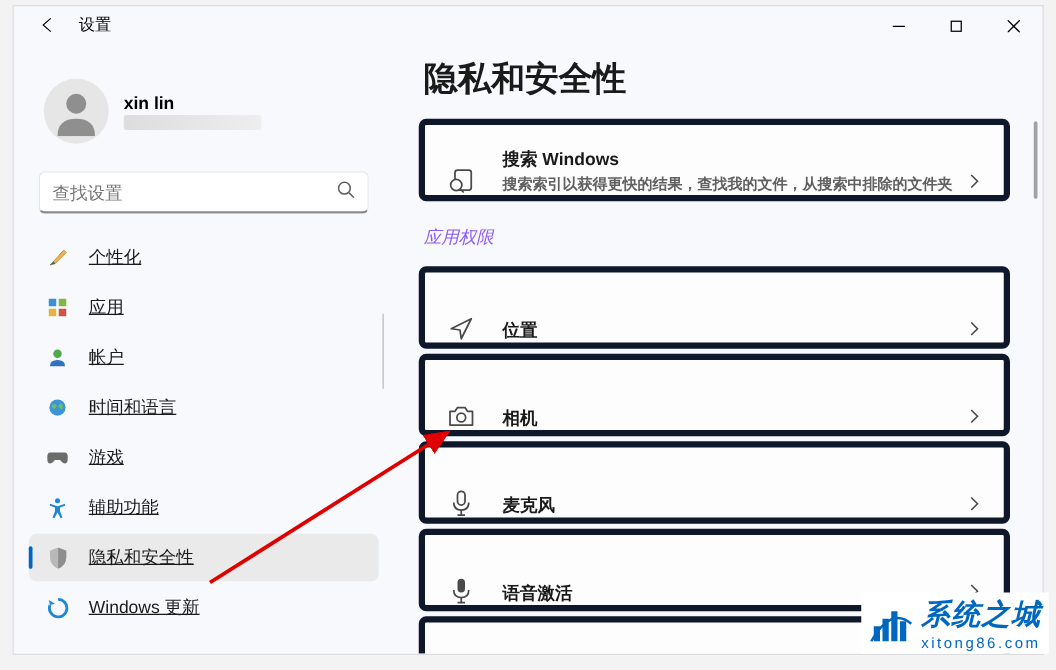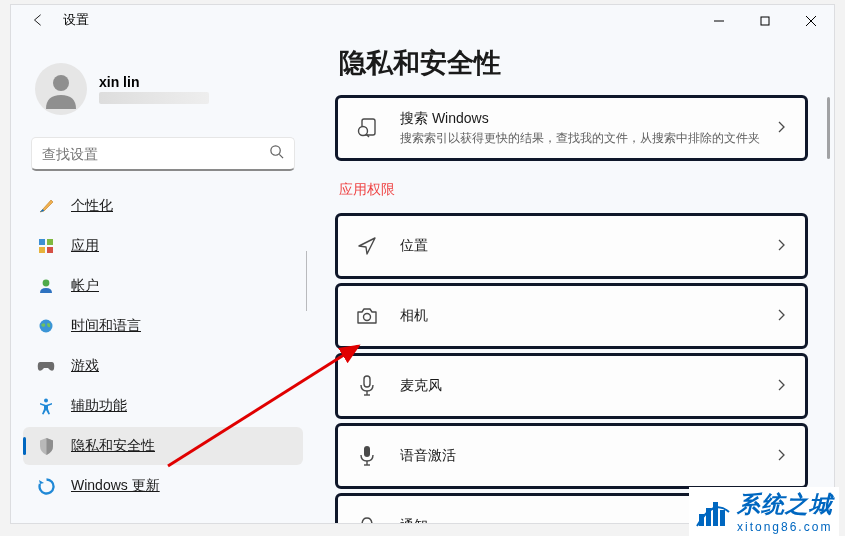--- a/index.html
+++ b/index.html
@@ -190,28 +190,29 @@
       position: relative;
     }
     .page-title {
       font-size: 27px;
       font-weight: 600;
       color: #1a1a1a;
       padding: 0 0 14px 4px;
     }
     .card {
       background: #fdfdfd;
-      border: 3px solid #0f172a;
+      border: 5px solid #0f172a;
       border-radius: 6px;
       height: 66px;
       display: flex;
-      align-items: center;
+      align-items: flex-end;
       padding: 0 18px;
       margin-bottom: 4px;
       cursor: pointer;
+      font-weight: bold;
     }
     .card-icon {
       width: 22px;
       height: 22px;
       margin-right: 22px;
       color: #4a4a4a;
       display: flex;
       align-items: center;
       justify-content: center;
     }
@@ -227,22 +228,23 @@
     .card-sub {
       font-size: 12px;
       color: #606060;
       margin-top: 2px;
     }
     .chevron {
       color: #4a4a4a;
     }
     .section-label {
       font-size: 14px;
-      color: #ef4444;
+      color: #8b5cf6;
       padding: 16px 4px 14px 4px;
+      font-style: italic;
     }
     .vscroll {
       position: absolute;
       right: 4px;
       top: 52px;
       width: 3px;
       height: 62px;
       background: rgba(0,0,0,0.35);
       border-radius: 3px;
     }
@@ -250,21 +252,21 @@
       position: absolute;
       pointer-events: none;
       top: 0;
       left: 0;
       width: 100%;
       height: 100%;
     }
     .watermark {
       position: absolute;
       right: 6px;
-      bottom: 0;
+      bottom: 13px;
       display: flex;
       align-items: center;
       gap: 6px;
       background: #fff;
       padding: 2px 6px;
     }
     .wm-icon {
       width: 36px;
       height: 32px;
     }

